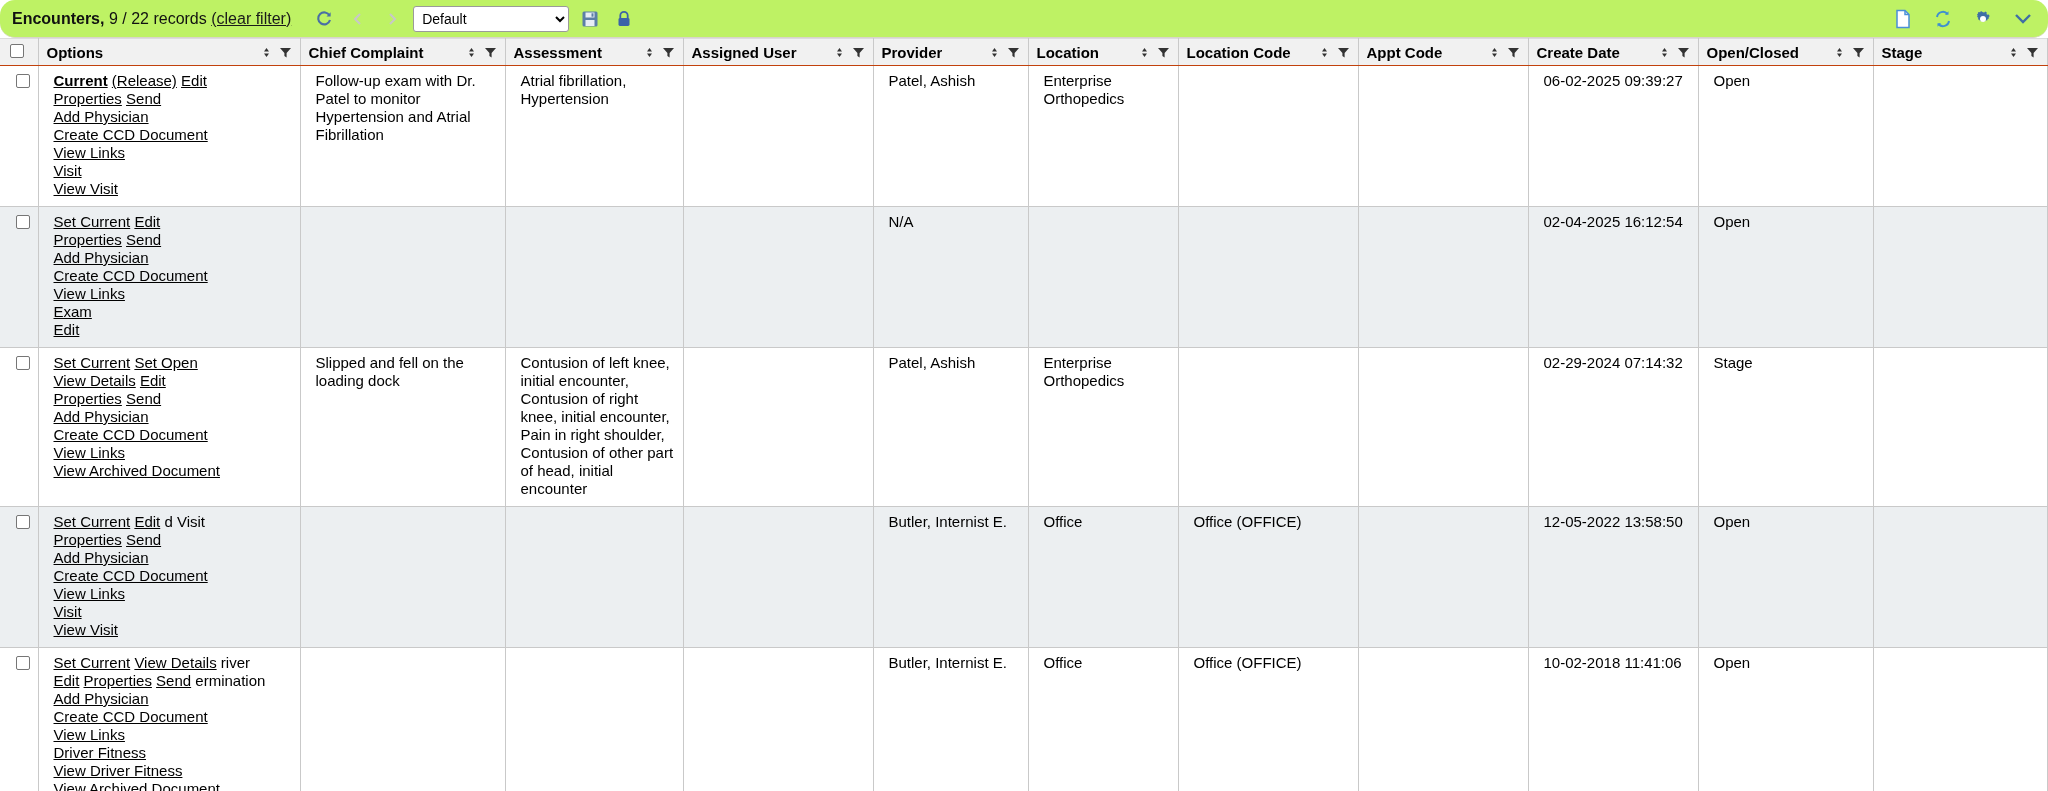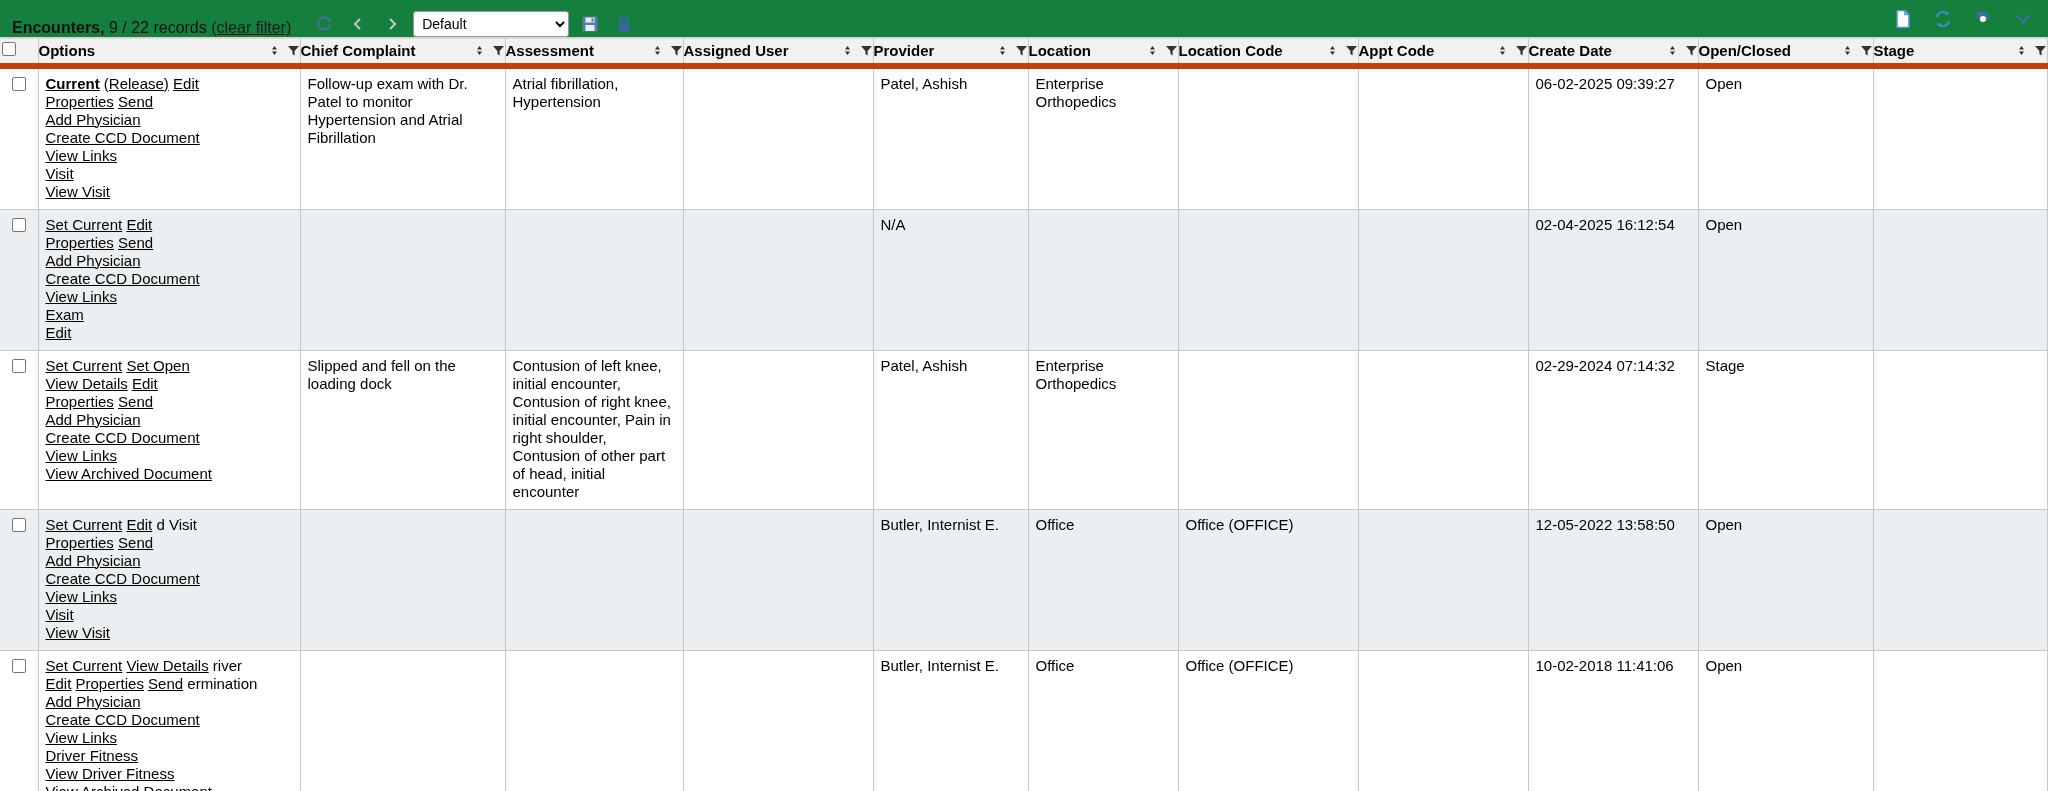--- a/index.html
+++ b/index.html
@@ -13,27 +13,28 @@
   .app {
     width: 2048px;
     min-height: 791px;
     position: relative;
     overflow: hidden;
   }
 
   
   .toolbar {
     height: 38px;
-    background: #15803d;
+    background: #bef264;
     border-bottom: 1px solid #d9d4c8;
     display: flex;
-    align-items: flex-end;
+    align-items: center;
     padding: 0 10px 0 12px;
     gap: 8px;
     position: relative;
+    border-radius: 15px;
   }
   .toolbar-title {
     font-size: 16px;
     color: #111;
     white-space: nowrap;
   }
   .toolbar-title b { font-weight: bold; }
   .clear-filter {
     color: #1a1a1a;
     text-decoration: underline;
@@ -71,39 +72,39 @@
 
   
   .grid {
     width: 100%;
     border-collapse: collapse;
     table-layout: fixed;
   }
   .grid th {
     background: #f1f1f1;
     border-right: 1px solid #c9c9c9;
-    border-bottom: 6px solid #c2410c;
+    border-bottom: 1px solid #c2410c;
     border-top: 1px solid #dcdcdc;
     height: 27px;
-    padding: 0 0;
+    padding: 0 8px;
     font-weight: bold;
     font-size: 15px;
     text-align: left;
     position: relative;
     vertical-align: middle;
     white-space: nowrap;
   }
   .th-inner { display: flex; align-items: center; justify-content: space-between; gap: 4px; }
   .th-label { overflow: hidden; text-overflow: ellipsis; }
   .th-tools { display: flex; align-items: center; gap: 7px; flex: 0 0 auto; }
   .sort-icon, .filter-icon { cursor: pointer; color: #3c3c3c; display: inline-flex; }
   .grid td {
     border-right: 1px solid #c9c9c9;
     border-bottom: 1px solid #c9c9c9;
-    padding: 6px 7px 8px 7px;
+    padding: 6px 7px 8px 15px;
     vertical-align: top;
     font-size: 15px;
     line-height: 18px;
     margin-left: 30px;
   }
   tr.alt td { background: #eceff1; }
   tr.plain td { background: #ffffff; }
   .opt-cell { line-height: 18px; }
   .opt-link {
     color: #000;

